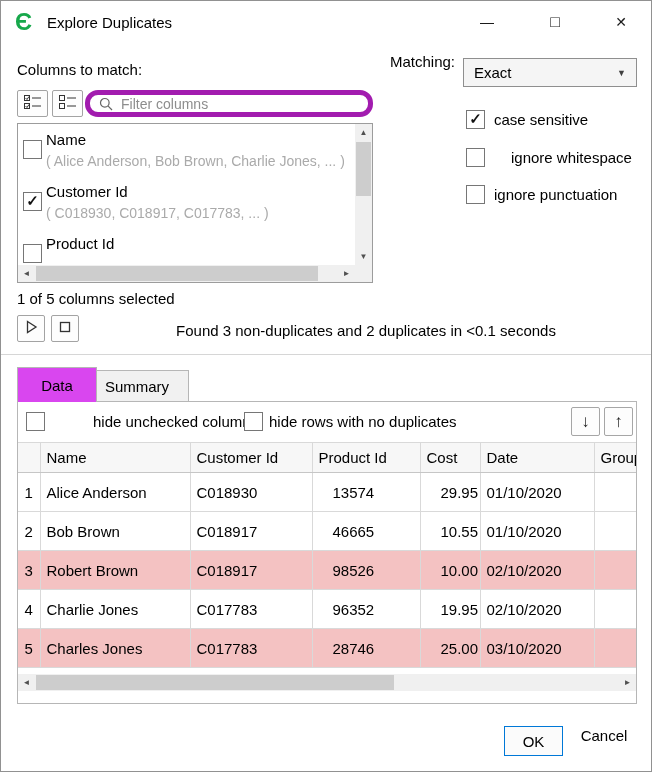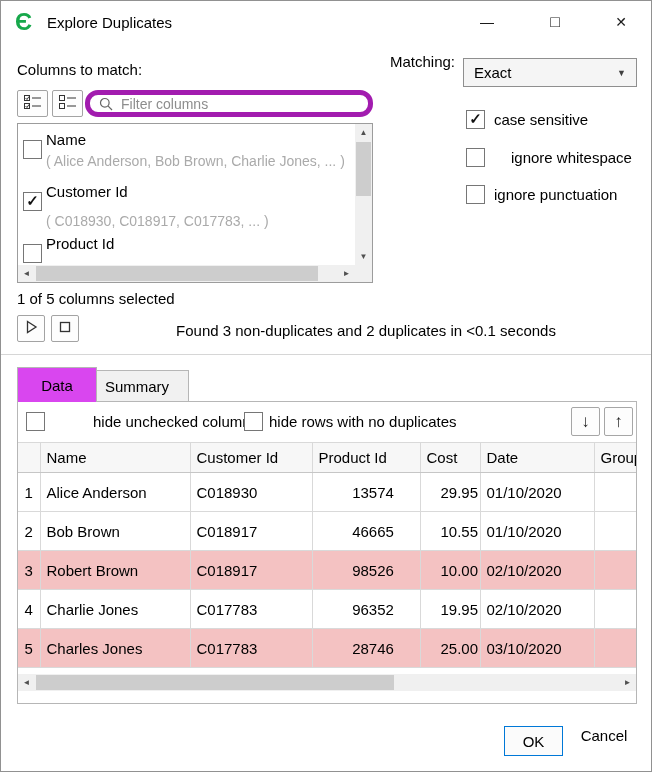--- a/index.html
+++ b/index.html
@@ -70,21 +70,21 @@
 
   
   .grid{position:absolute;left:0;top:40px;border-collapse:collapse;table-layout:fixed;font-size:15px;}
   .grid th,.grid td{border-right:1px solid #d9d9d9;border-bottom:1px solid #d9d9d9;padding:0 6px;
     overflow:hidden;white-space:nowrap;box-sizing:border-box;}
   .grid th{height:30px;font-weight:normal;text-align:left;background:#f7f7f7;
     border-top:1px solid #d9d9d9;border-bottom:1px solid #c6c6c6;}
   .grid td{height:39px;background:#fff;}
   .grid tr.dup td{background:#f4c2c2;}
   .grid td.num{text-align:center;padding:0 2px;}
-  .grid .ra{text-align:center;padding-left:20px;}
+  .grid .ra{text-align:left;padding-left:20px;}
 
   
   .btn-ok{position:absolute;left:503px;top:725px;width:59px;height:30px;background:#fbfbfb;border:1px solid #0078d7;
     box-sizing:border-box;font-size:15px;font-family:"Liberation Sans",sans-serif;display:flex;align-items:center;justify-content:center;}
   .btn-cancel{position:absolute;left:569px;top:725px;width:68px;height:30px;background:#ffffff;border:none;
     font-size:15px;font-family:"Liberation Sans",sans-serif;display:flex;justify-content:center;}
 </style>
 </head>
 <body>
 
@@ -145,21 +145,21 @@
       <span class="cb" style="left:5px;top:16px;"></span>
       <span class="li-name" style="top:7px;">Name</span>
       <span class="li-sample" style="top:29px;">( Alice Anderson, Bob Brown, Charlie Jones, ... )</span>
     </div>
 
     <div>
       <span class="cb" style="left:5px;top:68px;">
           <span class="mark">✓</span>
         </span>
       <span class="li-name" style="top:59px;">Customer Id</span>
-      <span class="li-sample" style="top:81px;margin-top:8px;">( C018930, C018917, C017783, ... )</span>
+      <span class="li-sample" style="top:81px;">( C018930, C018917, C017783, ... )</span>
     </div>
 
     <div>
       <span class="cb" style="left:5px;top:120px;"></span>
       <span class="li-name" style="top:111px;">Product Id</span>
     </div>
 
     <div class="sb-track" style="right:0;top:0;width:17px;height:141px;">
       <div class="sb-arrow" style="top:0;right:0;">▲</div>
       <div class="sb-thumb" style="top:18px;right:1px;width:15px;height:54px;"></div>

